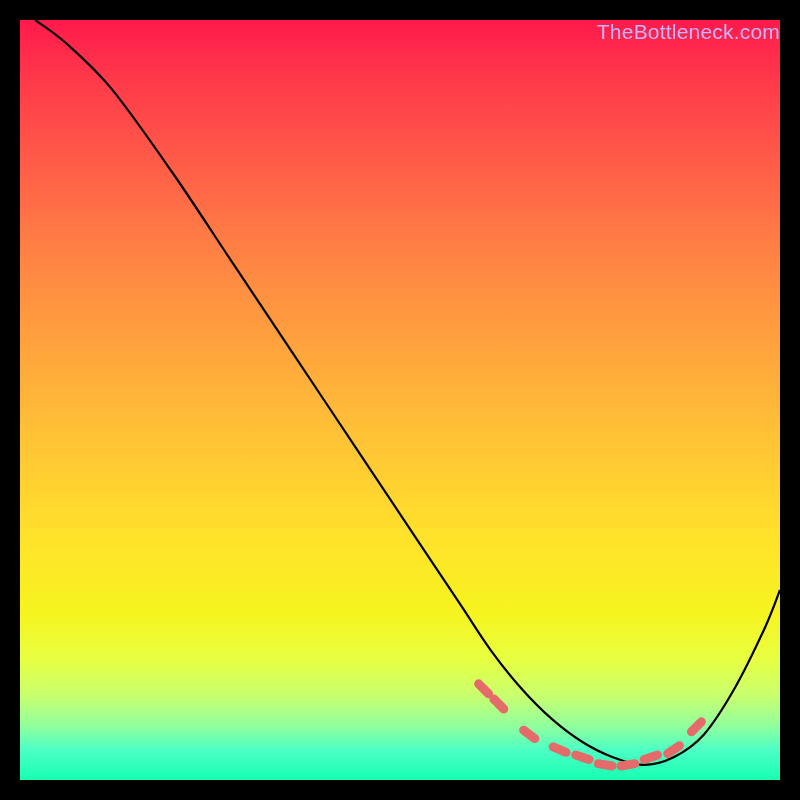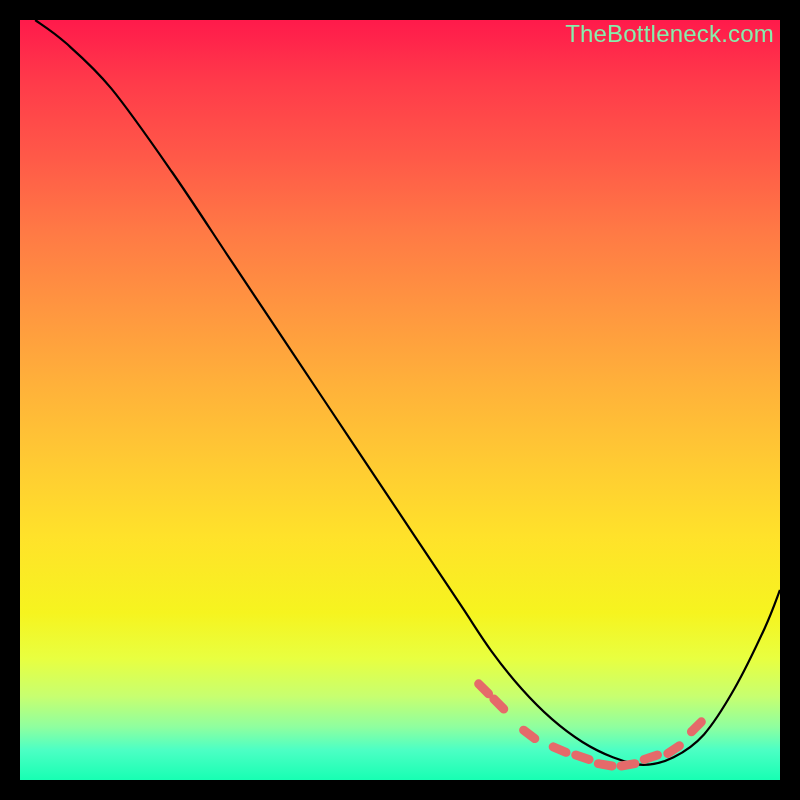--- a/index.html
+++ b/index.html
@@ -40,24 +40,24 @@
       #e8ff40 84%,
       #c7ff70 89%,
       #8fff9f 93%,
       #4dffc4 96%,
       #17ffb3 100%
     );
   }
   .watermark {
     position: absolute;
     top: 0px;
-    right: 6px;
+    right: 0;
     font-family: Arial, Helvetica, sans-serif;
-    font-size: 24px;
-    color: #86efac;
+    font-size: 21px;
+    color: #c4b5fd;
     letter-spacing: 0.2px;
     user-select: none;
     font-weight: 500;
   }
   svg.curve {
     position: absolute;
     inset: 0;
     width: 760px;
     height: 760px;
   }

